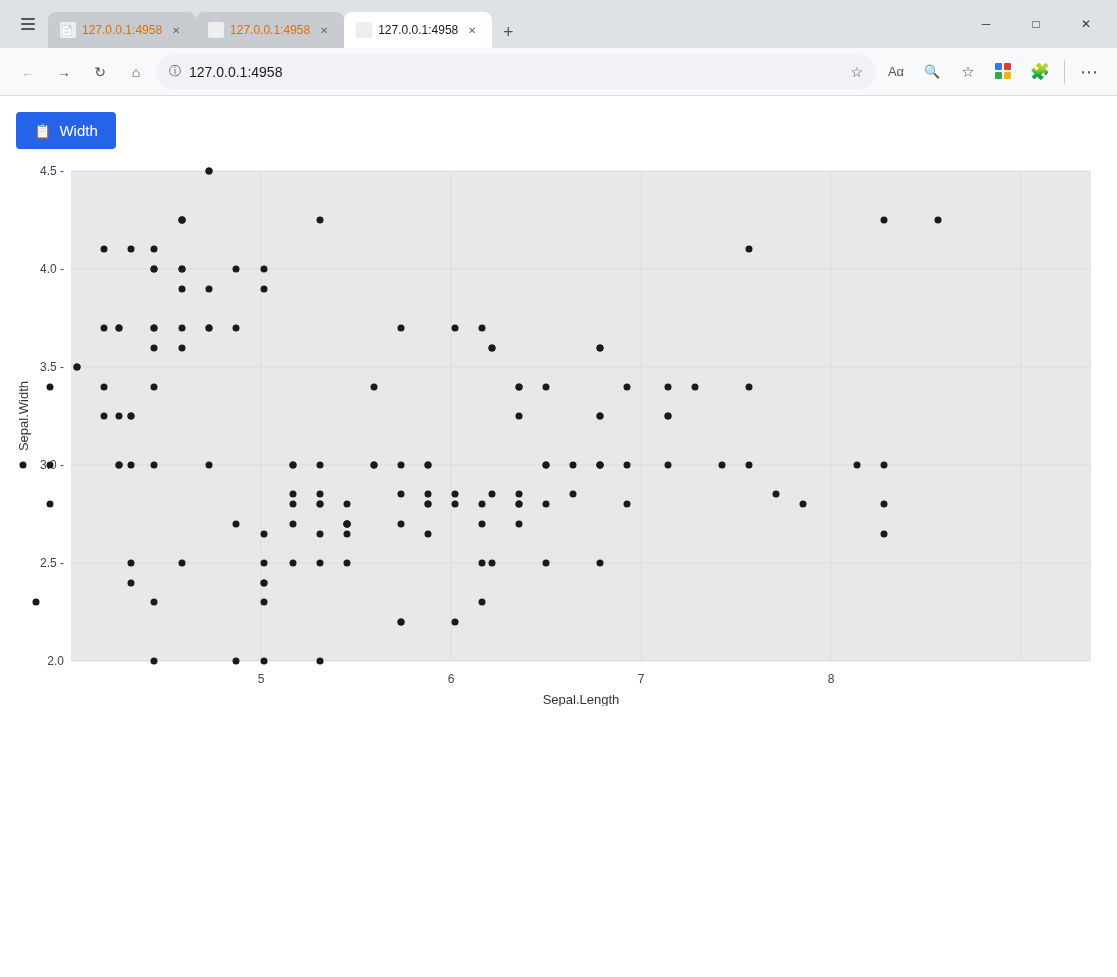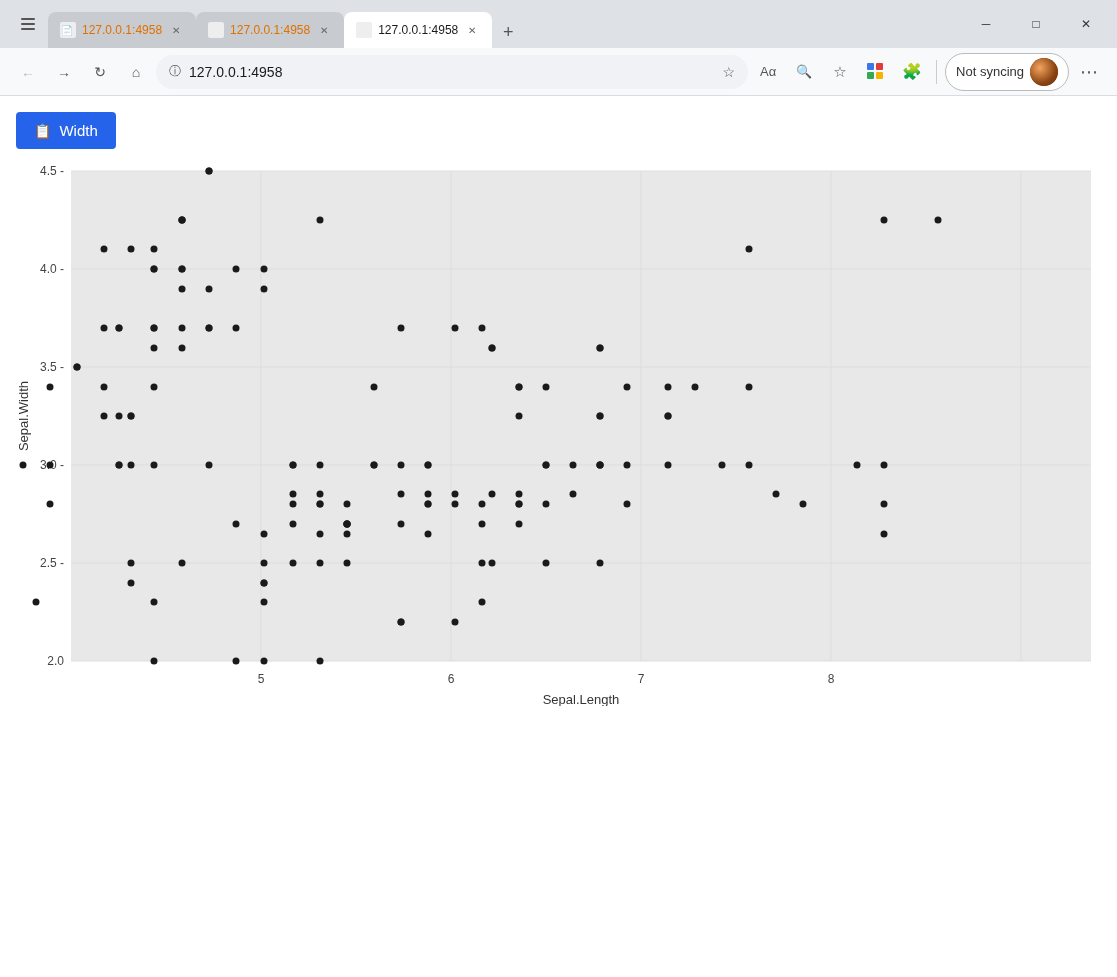--- a/index.html
+++ b/index.html
@@ -132,26 +132,20 @@
           <rect x="1" y="1" width="7" height="7" rx="1" fill="#3b78e7"></rect>
           <rect x="10" y="1" width="7" height="7" rx="1" fill="#e33a3a"></rect>
           <rect x="1" y="10" width="7" height="7" rx="1" fill="#34a853"></rect>
           <rect x="10" y="10" width="7" height="7" rx="1" fill="#f4b400"></rect>
         </svg>
       </div>
       <div class="nav-icon-btn" style="font-size:16px;">🧩</div>
 
       <div style="width:1px;height:24px;background:#ccc;margin:0 4px;"></div>
 
-      <div class="sync-btn">
-        <span>Not syncing</span>
-        <div class="avatar">
-          <div class="avatar-img"></div>
-        </div>
-      </div>
 
       <div class="menu-btn">⋯</div>
     </div>
   </div>
 </div>
 
 <div class="page-content">
   <button class="copy-button">
     <span class="copy-icon">📋</span>
     <span>Width</span>

